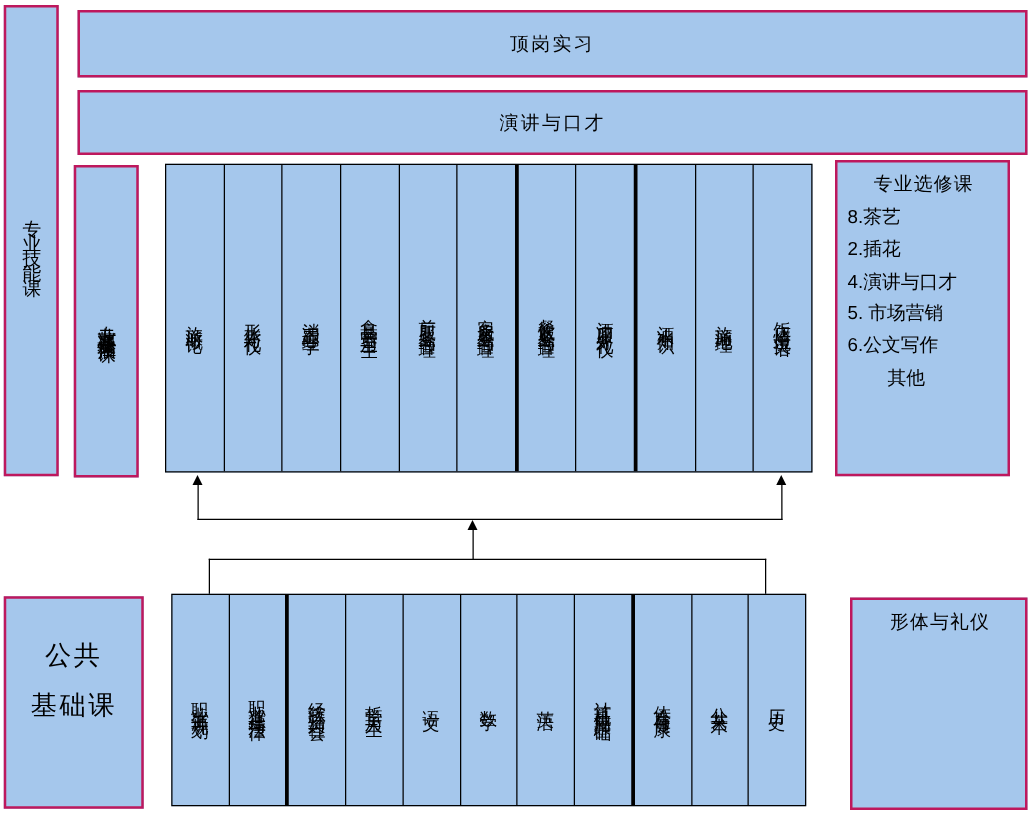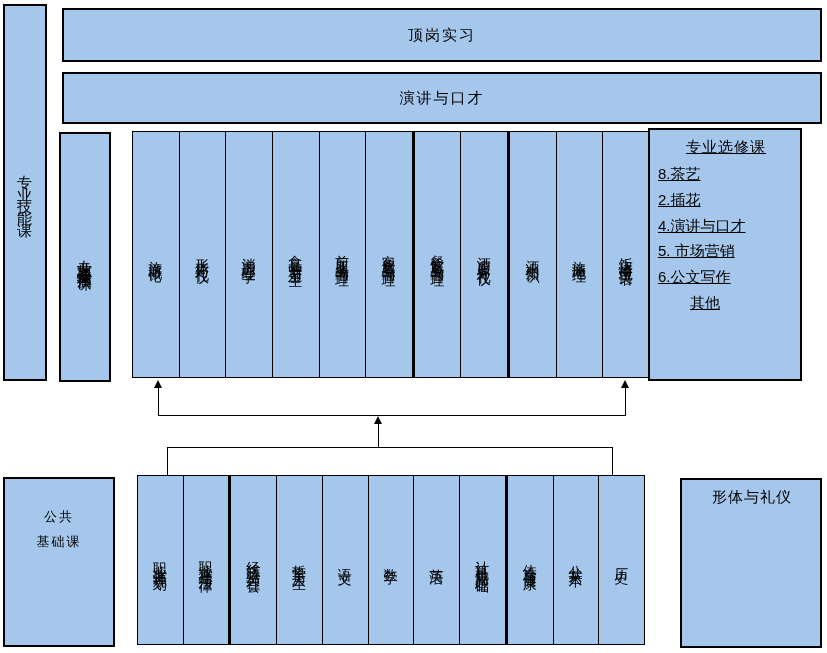--- a/index.html
+++ b/index.html
@@ -8,21 +8,21 @@
   .canvas {
     position: relative;
     width: 827px;
     height: 653px;
     background: #fff;
     overflow: hidden;
   }
   .box {
     position: absolute;
     background: #a5c7ec;
-    border: 2px solid #000000;
+    border: 2px solid #be185d;
   }
   
   .bar {
     display: flex;
     align-items: center;
     justify-content: center;
     font-size: 15px;
     letter-spacing: 2px;
   }
   
@@ -69,21 +69,21 @@
     text-align: center;
     margin-bottom: 4px;
     letter-spacing: 1px;
   }
   .elective .eitem { line-height: 1.72; }
   #pro-electives .eitem:last-child { padding-left: 32px; }
   
   #box-public-base {
     text-align: center;
     padding-top: 26px;
-    font-size: 13px;
+    font-size: 21px;
     letter-spacing: 2px;
     line-height: 1.9;
   }
   
   .hline, .vline { position: absolute; background: #000; }
   .hline { height: 1px; }
   .vline { width: 1px; }
   .arrowhead {
     position: absolute;
     width: 0; height: 0;
@@ -142,21 +142,21 @@
       <span class="vtext">酒水知识</span>
     </div>
       <div class="col">
       <span class="vtext">旅游地理</span>
     </div>
       <div class="col">
       <span class="vtext">饭店情境英语</span>
     </div>
     </div>
 
-  <div id="pro-electives" class="box elective" style="left:648px; top:128px; width:154px; height:253px;text-decoration:underline;">
+  <div id="pro-electives" class="box elective" style="left:668px; top:128px; width:140px; height:253px;">
     <div class="etitle">专业选修课</div>
     <div>
         <div class="eitem">8.茶艺</div>
         <div class="eitem">2.插花</div>
         <div class="eitem">4.演讲与口才</div>
         <div class="eitem">5. 市场营销</div>
         <div class="eitem">6.公文写作</div>
         <div class="eitem">其他</div>
       </div>
   </div>

